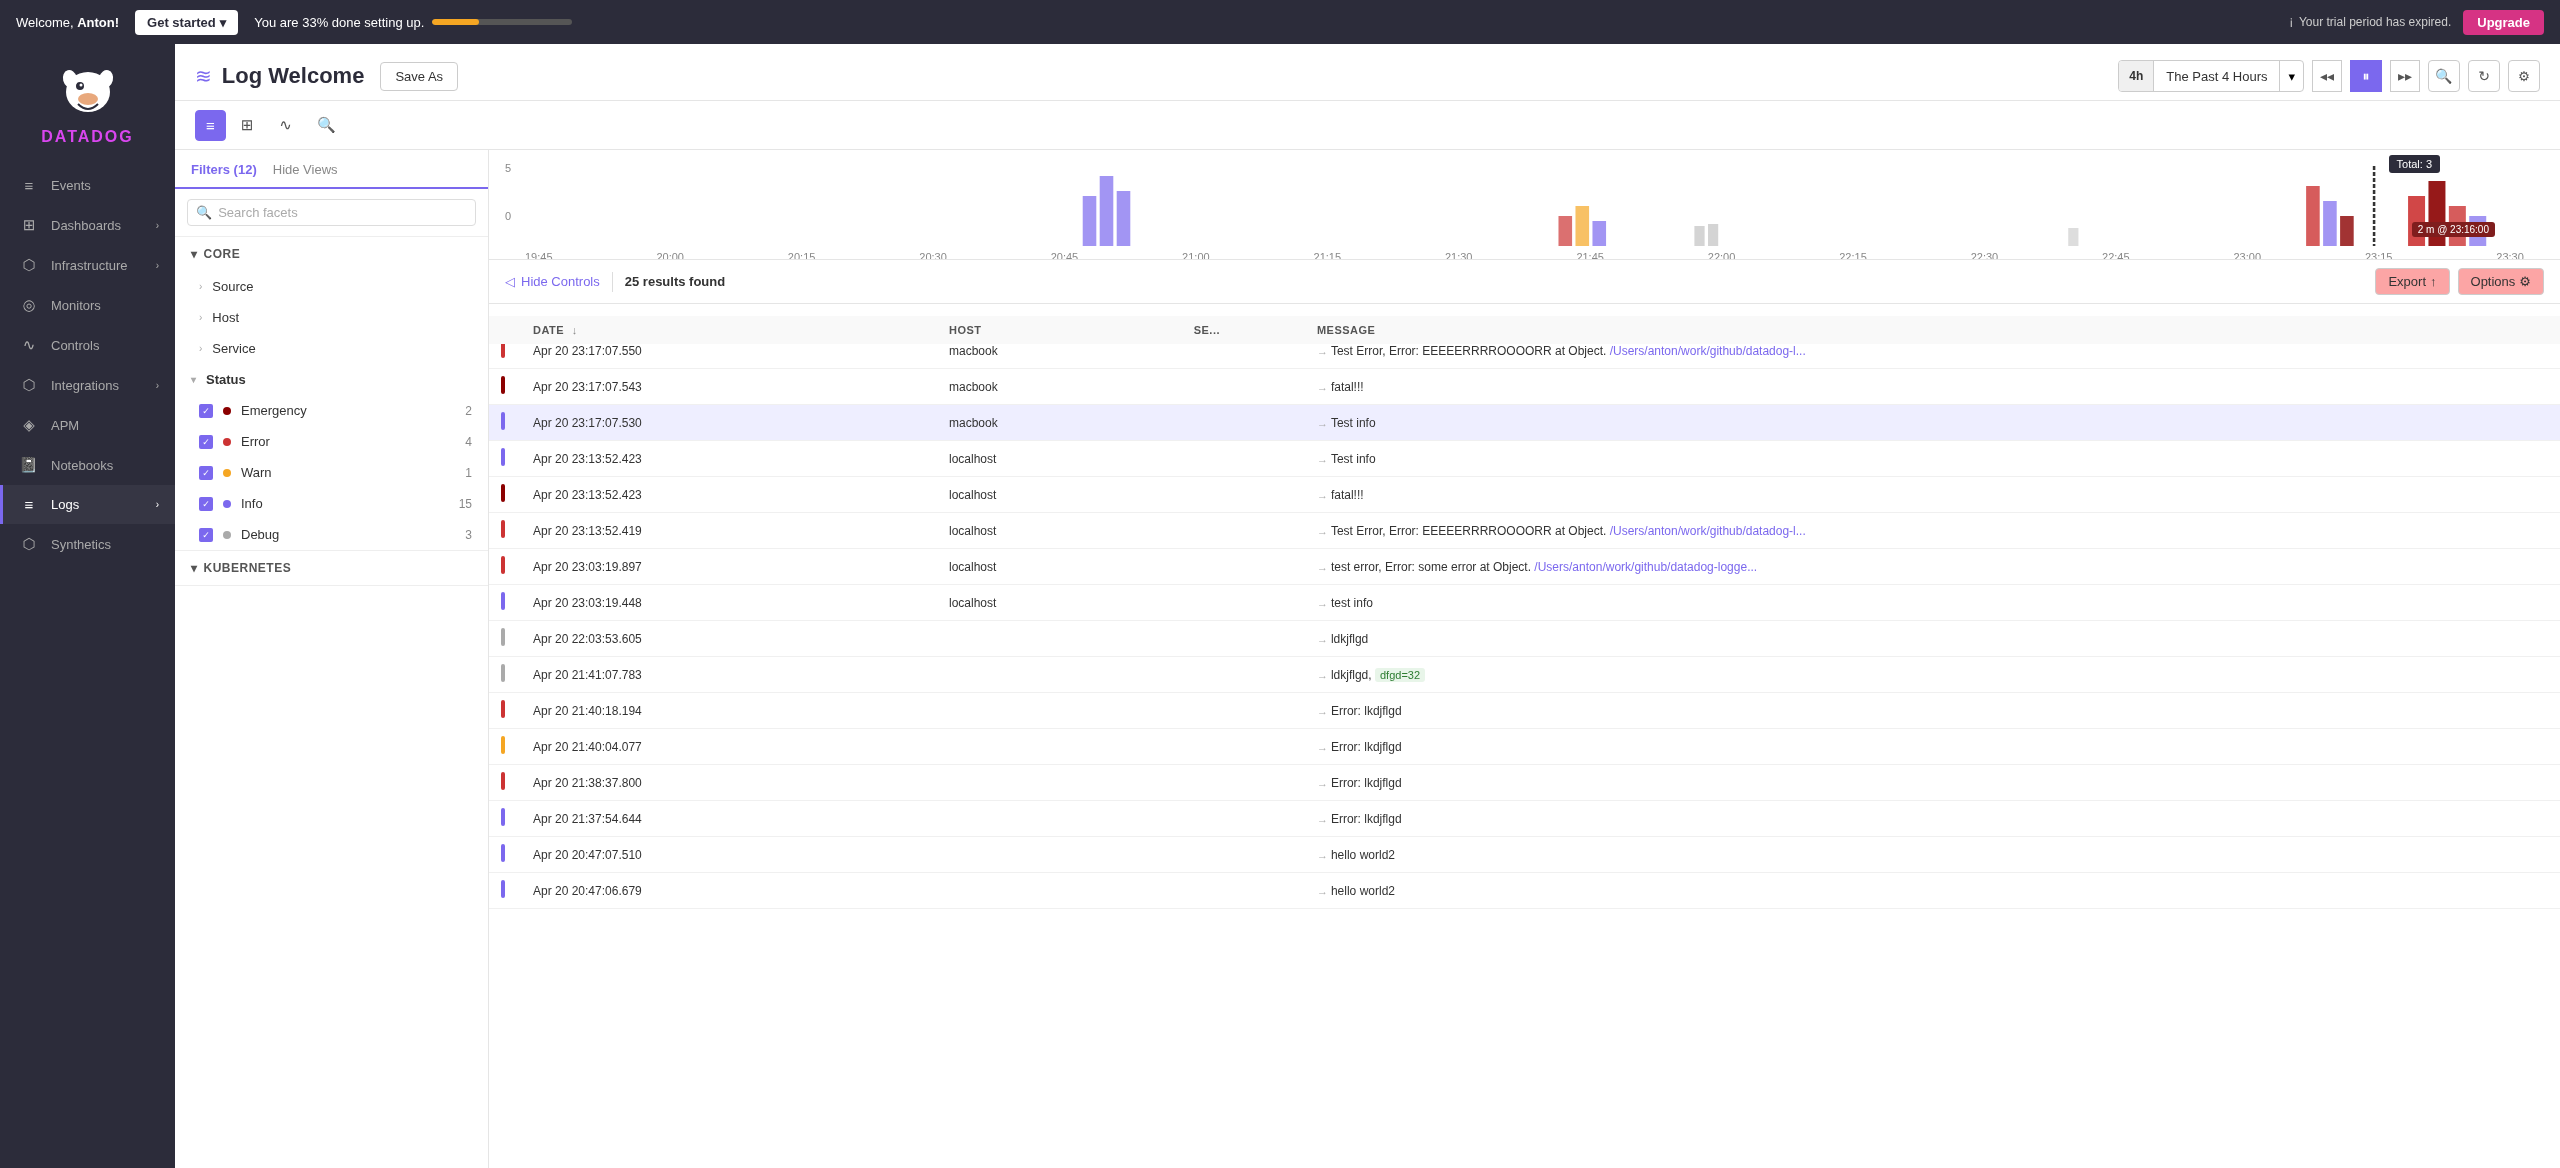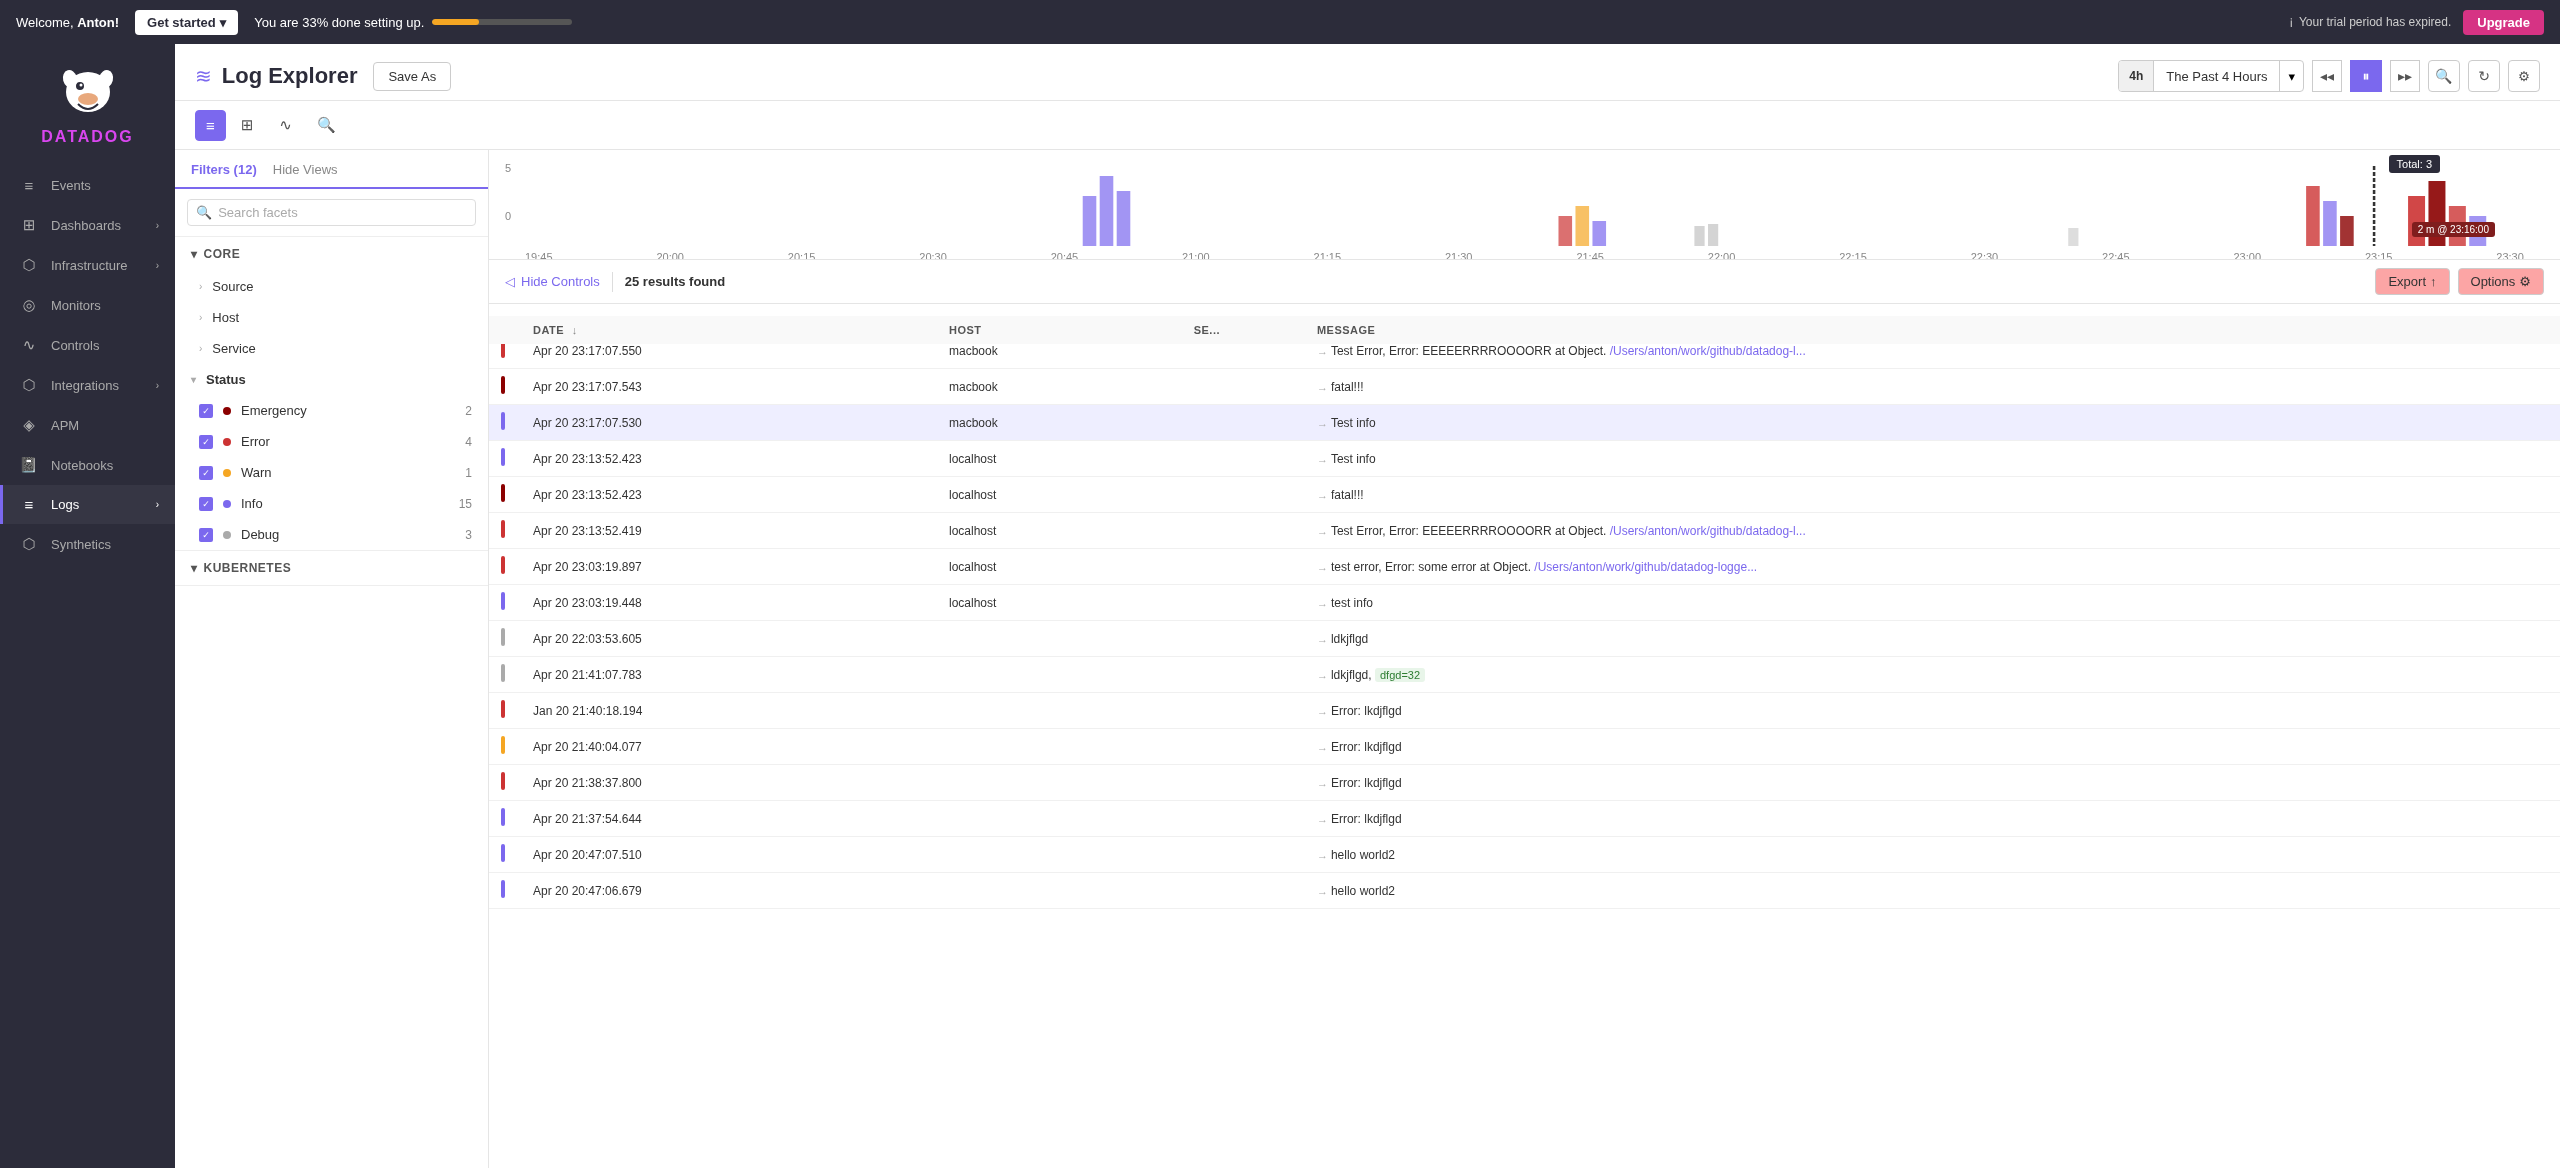--- a/index.html
+++ b/index.html
@@ -622,21 +622,21 @@
         <span>Synthetics</span>
       </div>
     </nav>
   </div>
 
   <div class="main-content">
 
     <div class="page-header">
       <div class="page-title-area">
         <span class="page-title-icon" style="color:#7b68ee; font-size:20px;">≋</span>
-        <h1 class="page-title">Log Explorer</h1>
+        <h1 class="page-title">Log Welcome</h1>
       </div>
       <button class="save-as-btn">Save As</button>
       <div class="header-right">
         <div class="time-selector">
           <span class="time-4h">4h</span>
           <span class="time-label">The Past 4 Hours</span>
           <span class="time-dropdown">▾</span>
         </div>
         <button class="time-nav-btn">◂◂</button>
         <button class="play-btn">⏸</button>
@@ -951,21 +951,21 @@
         <span class="arrow-cell">→ </span>
         <span>ldkjflgd,</span>
         <span class="msg-tag">dfgd=32</span>
         
       </td>
     </tr>
                 <tr>
       <td>
         <span class="log-level-bar" style="background:#cc3333;"></span>
       </td>
-      <td class="col-date">Jan 20 21:40:18.194</td>
+      <td class="col-date">Apr 20 21:40:18.194</td>
       <td class="col-host"><hostname></hostname></td>
       <td class="col-service"></td>
       <td class="msg-cell">
         <span class="arrow-cell">→ </span>
         <span>Error: lkdjflgd</span>
         
         
       </td>
     </tr>
                 <tr>

